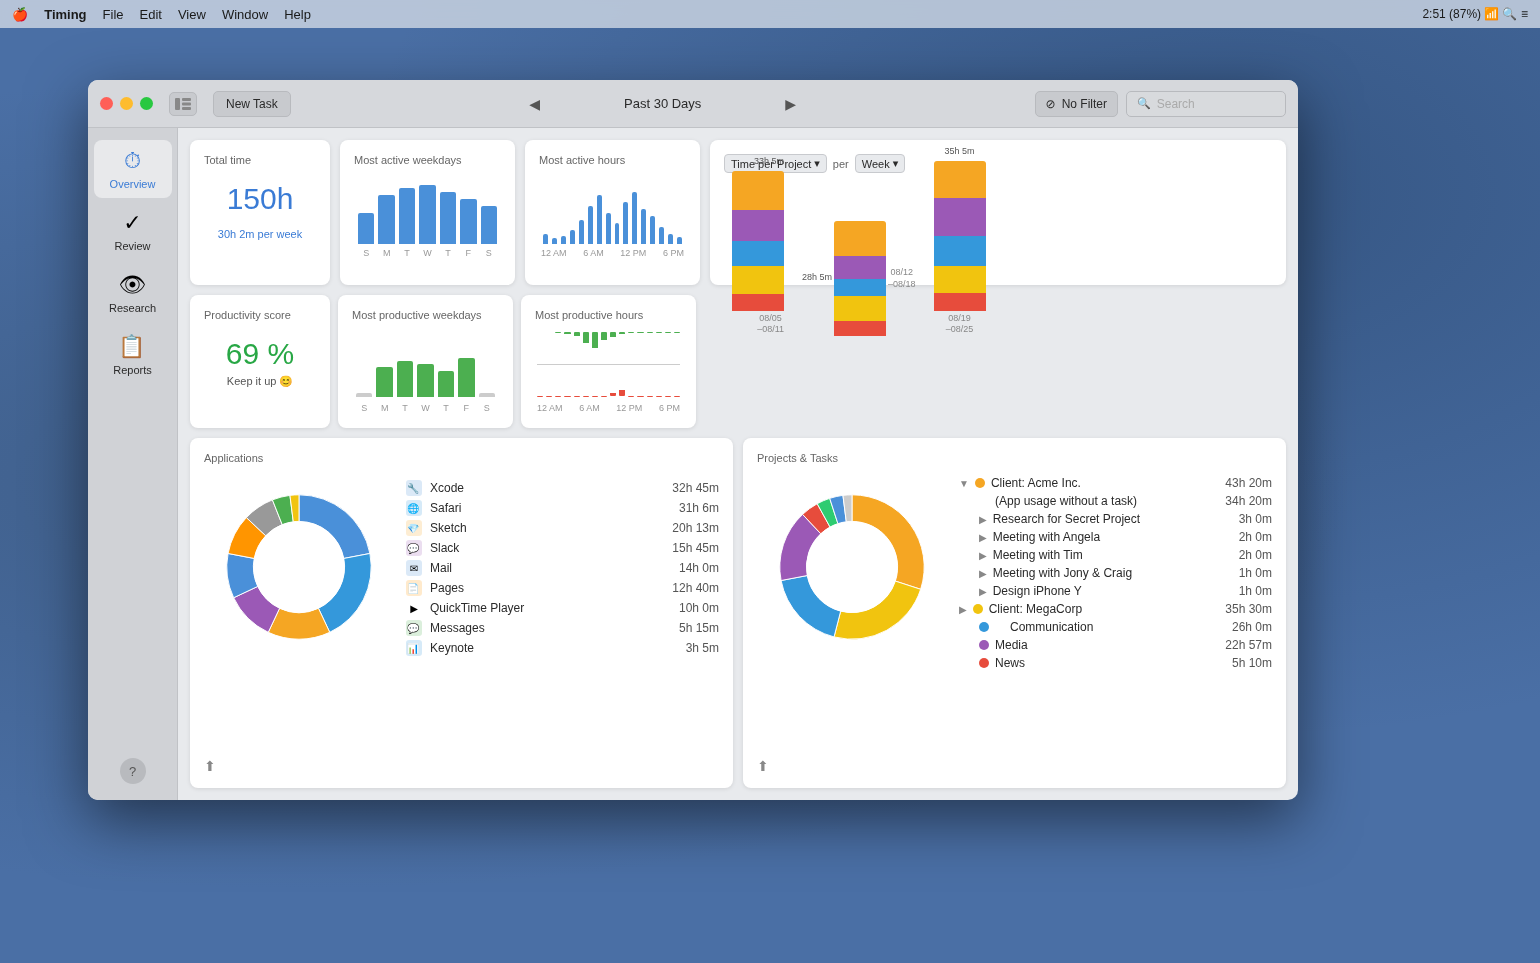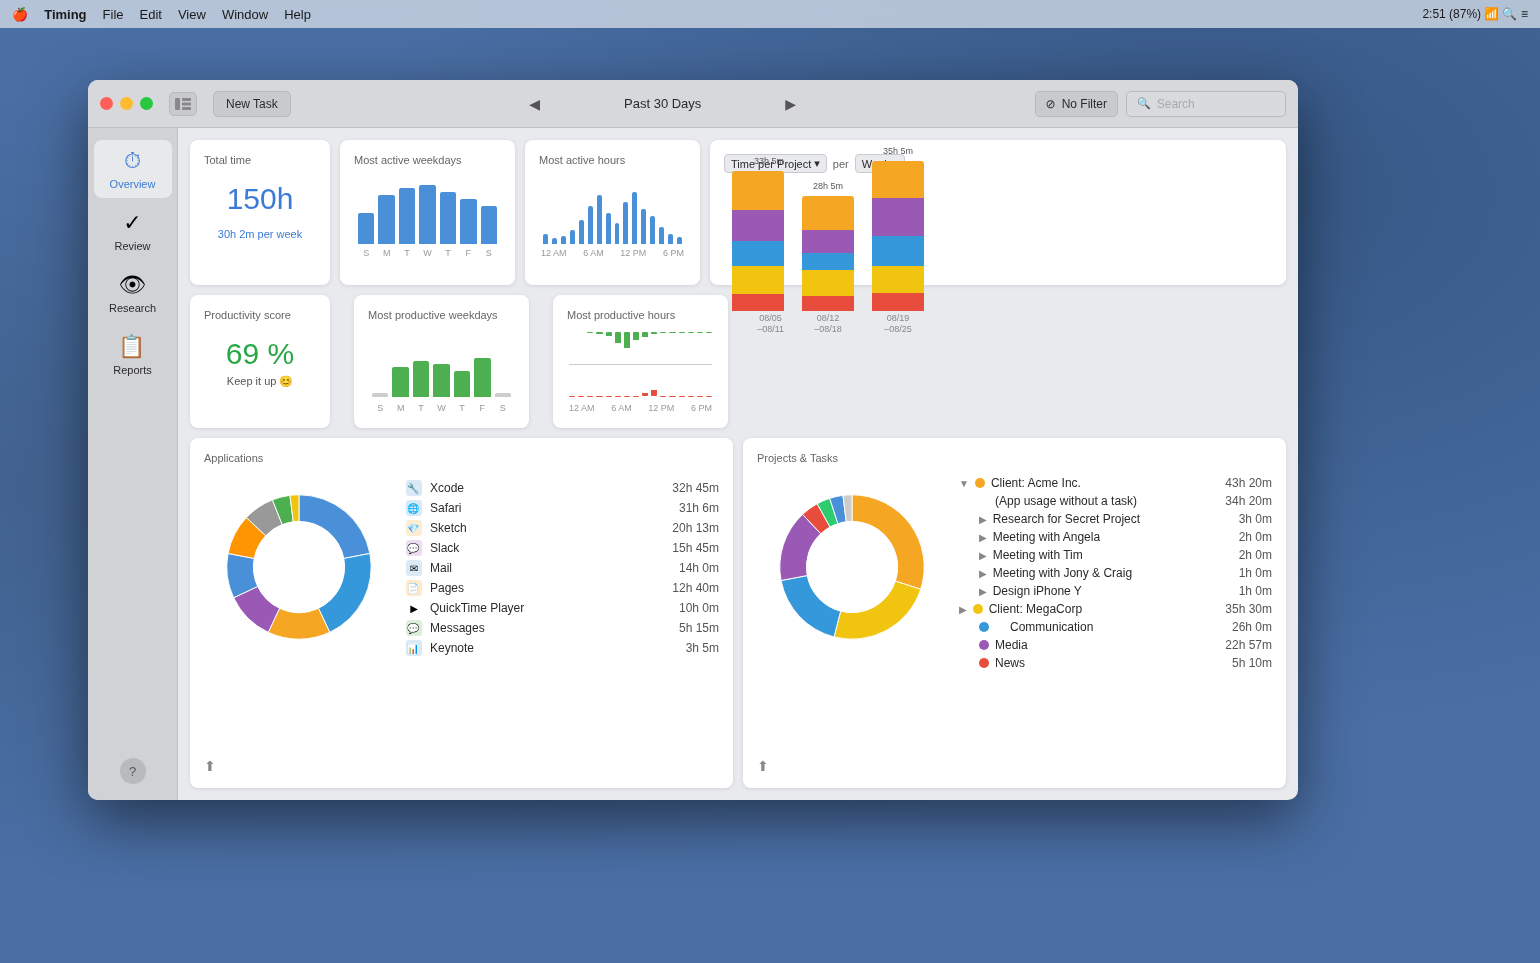--- a/index.html
+++ b/index.html
@@ -280,21 +280,21 @@
       padding: 2px 6px;
       font-size: 11px;
       color: #2a2a2a;
       cursor: pointer;
       display: flex; align-items: center; gap: 3px;
     }
 
     
     .middle-row {
       display: flex;
-      gap: 24px;
+      gap: 8px;
       height: 145px;
     }
 
     
     .productivity-card {
       width: 140px;
       flex-shrink: 0;
     }
     .productivity-value {
       font-size: 30px;
@@ -560,21 +560,21 @@
                 <div style="width: 52px; height: 140px; display: flex; flex-direction: column; border-radius: 3px 3px 0px 0px; overflow: hidden;">
                   <div style="flex: 28 1 0%; background: rgb(245, 166, 35);"></div>
                   <div style="flex: 22 1 0%; background: rgb(155, 89, 182);"></div>
                   <div style="flex: 18 1 0%; background: rgb(52, 152, 219);"></div>
                   <div style="flex: 20 1 0%; background: rgb(241, 196, 15);"></div>
                   <div style="flex: 12 1 0%; background: rgb(231, 76, 60);"></div>
                 </div>
                 <div style="font-size: 9px; color: rgb(136, 136, 136); text-align: center; white-space: pre-line; line-height: 1.3;">08/05
 –08/11</div>
               </div>
-              <div style="display: flex; flex-direction: column; align-items: center; gap: 2px;">
+              <div style="display: flex; align-items: center; gap: 2px;">
                 <div style="font-size: 9px; color: rgb(85, 85, 85); margin-bottom: 3px;">28h 5m</div>
                 <div style="width: 52px; height: 115px; display: flex; flex-direction: column; border-radius: 3px 3px 0px 0px; overflow: hidden;">
                   <div style="flex: 30 1 0%; background: rgb(245, 166, 35);"></div>
                   <div style="flex: 20 1 0%; background: rgb(155, 89, 182);"></div>
                   <div style="flex: 15 1 0%; background: rgb(52, 152, 219);"></div>
                   <div style="flex: 22 1 0%; background: rgb(241, 196, 15);"></div>
                   <div style="flex: 13 1 0%; background: rgb(231, 76, 60);"></div>
                 </div>
                 <div style="font-size: 9px; color: rgb(136, 136, 136); text-align: center; white-space: pre-line; line-height: 1.3;">08/12
 –08/18</div>

